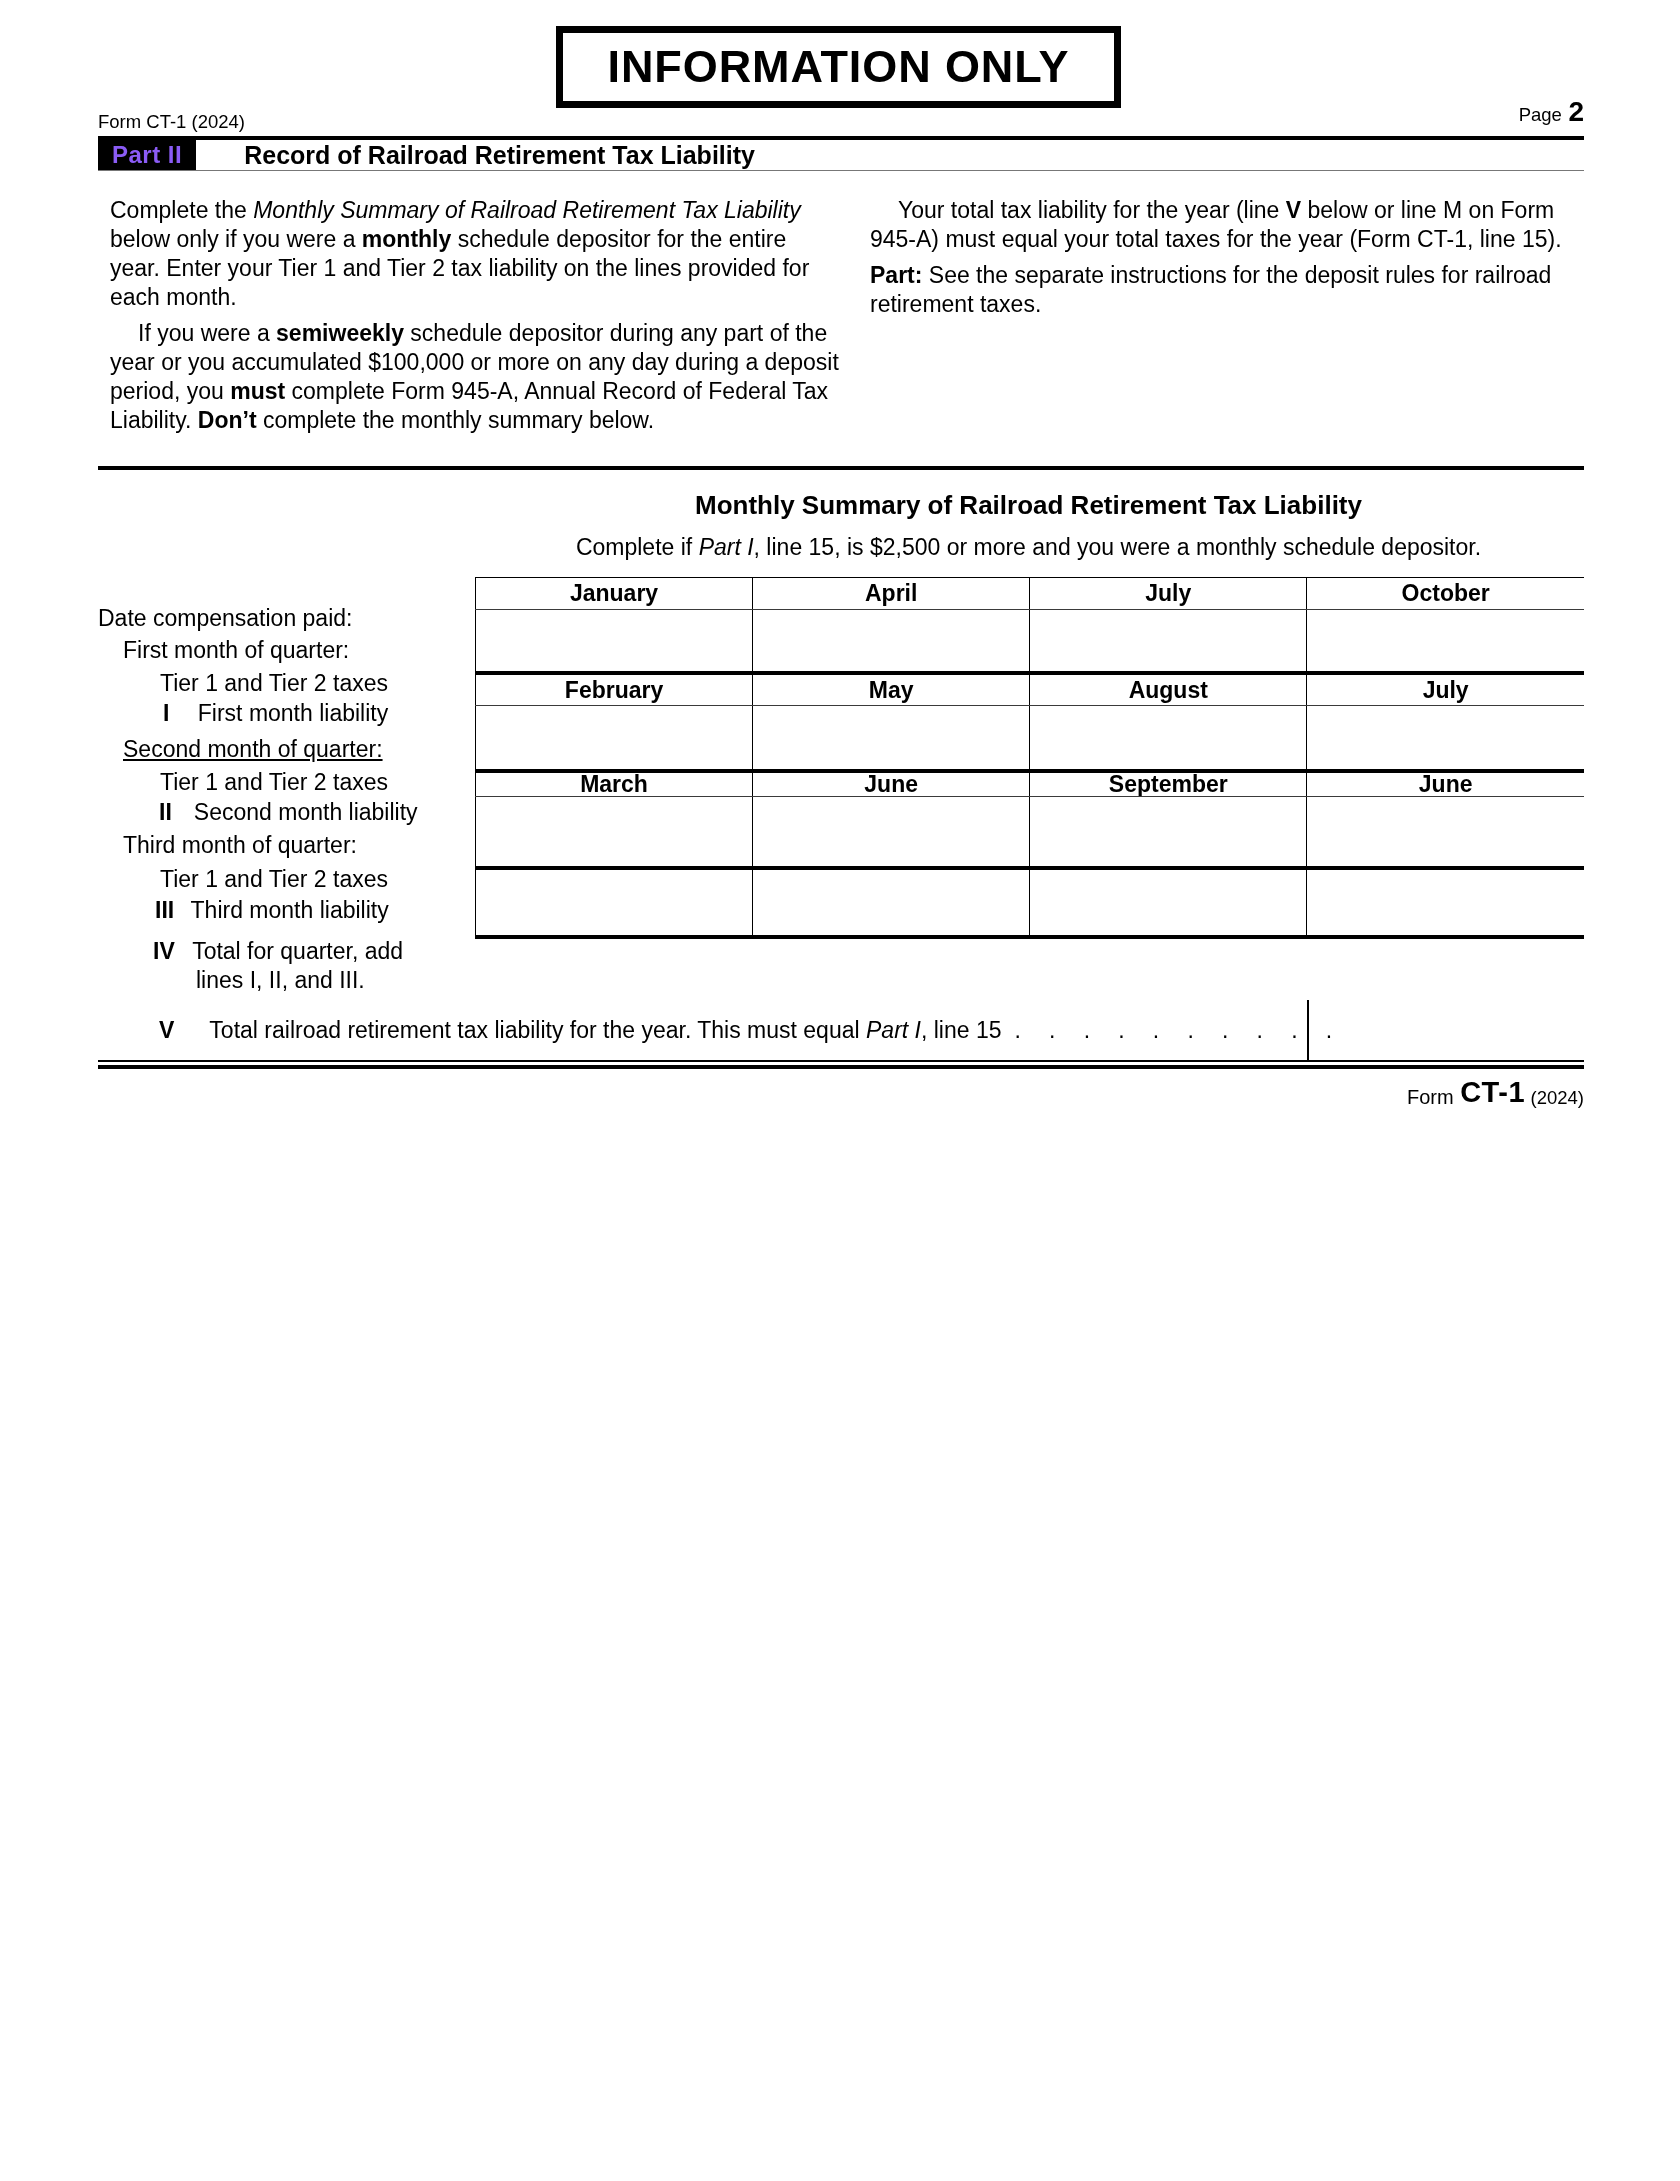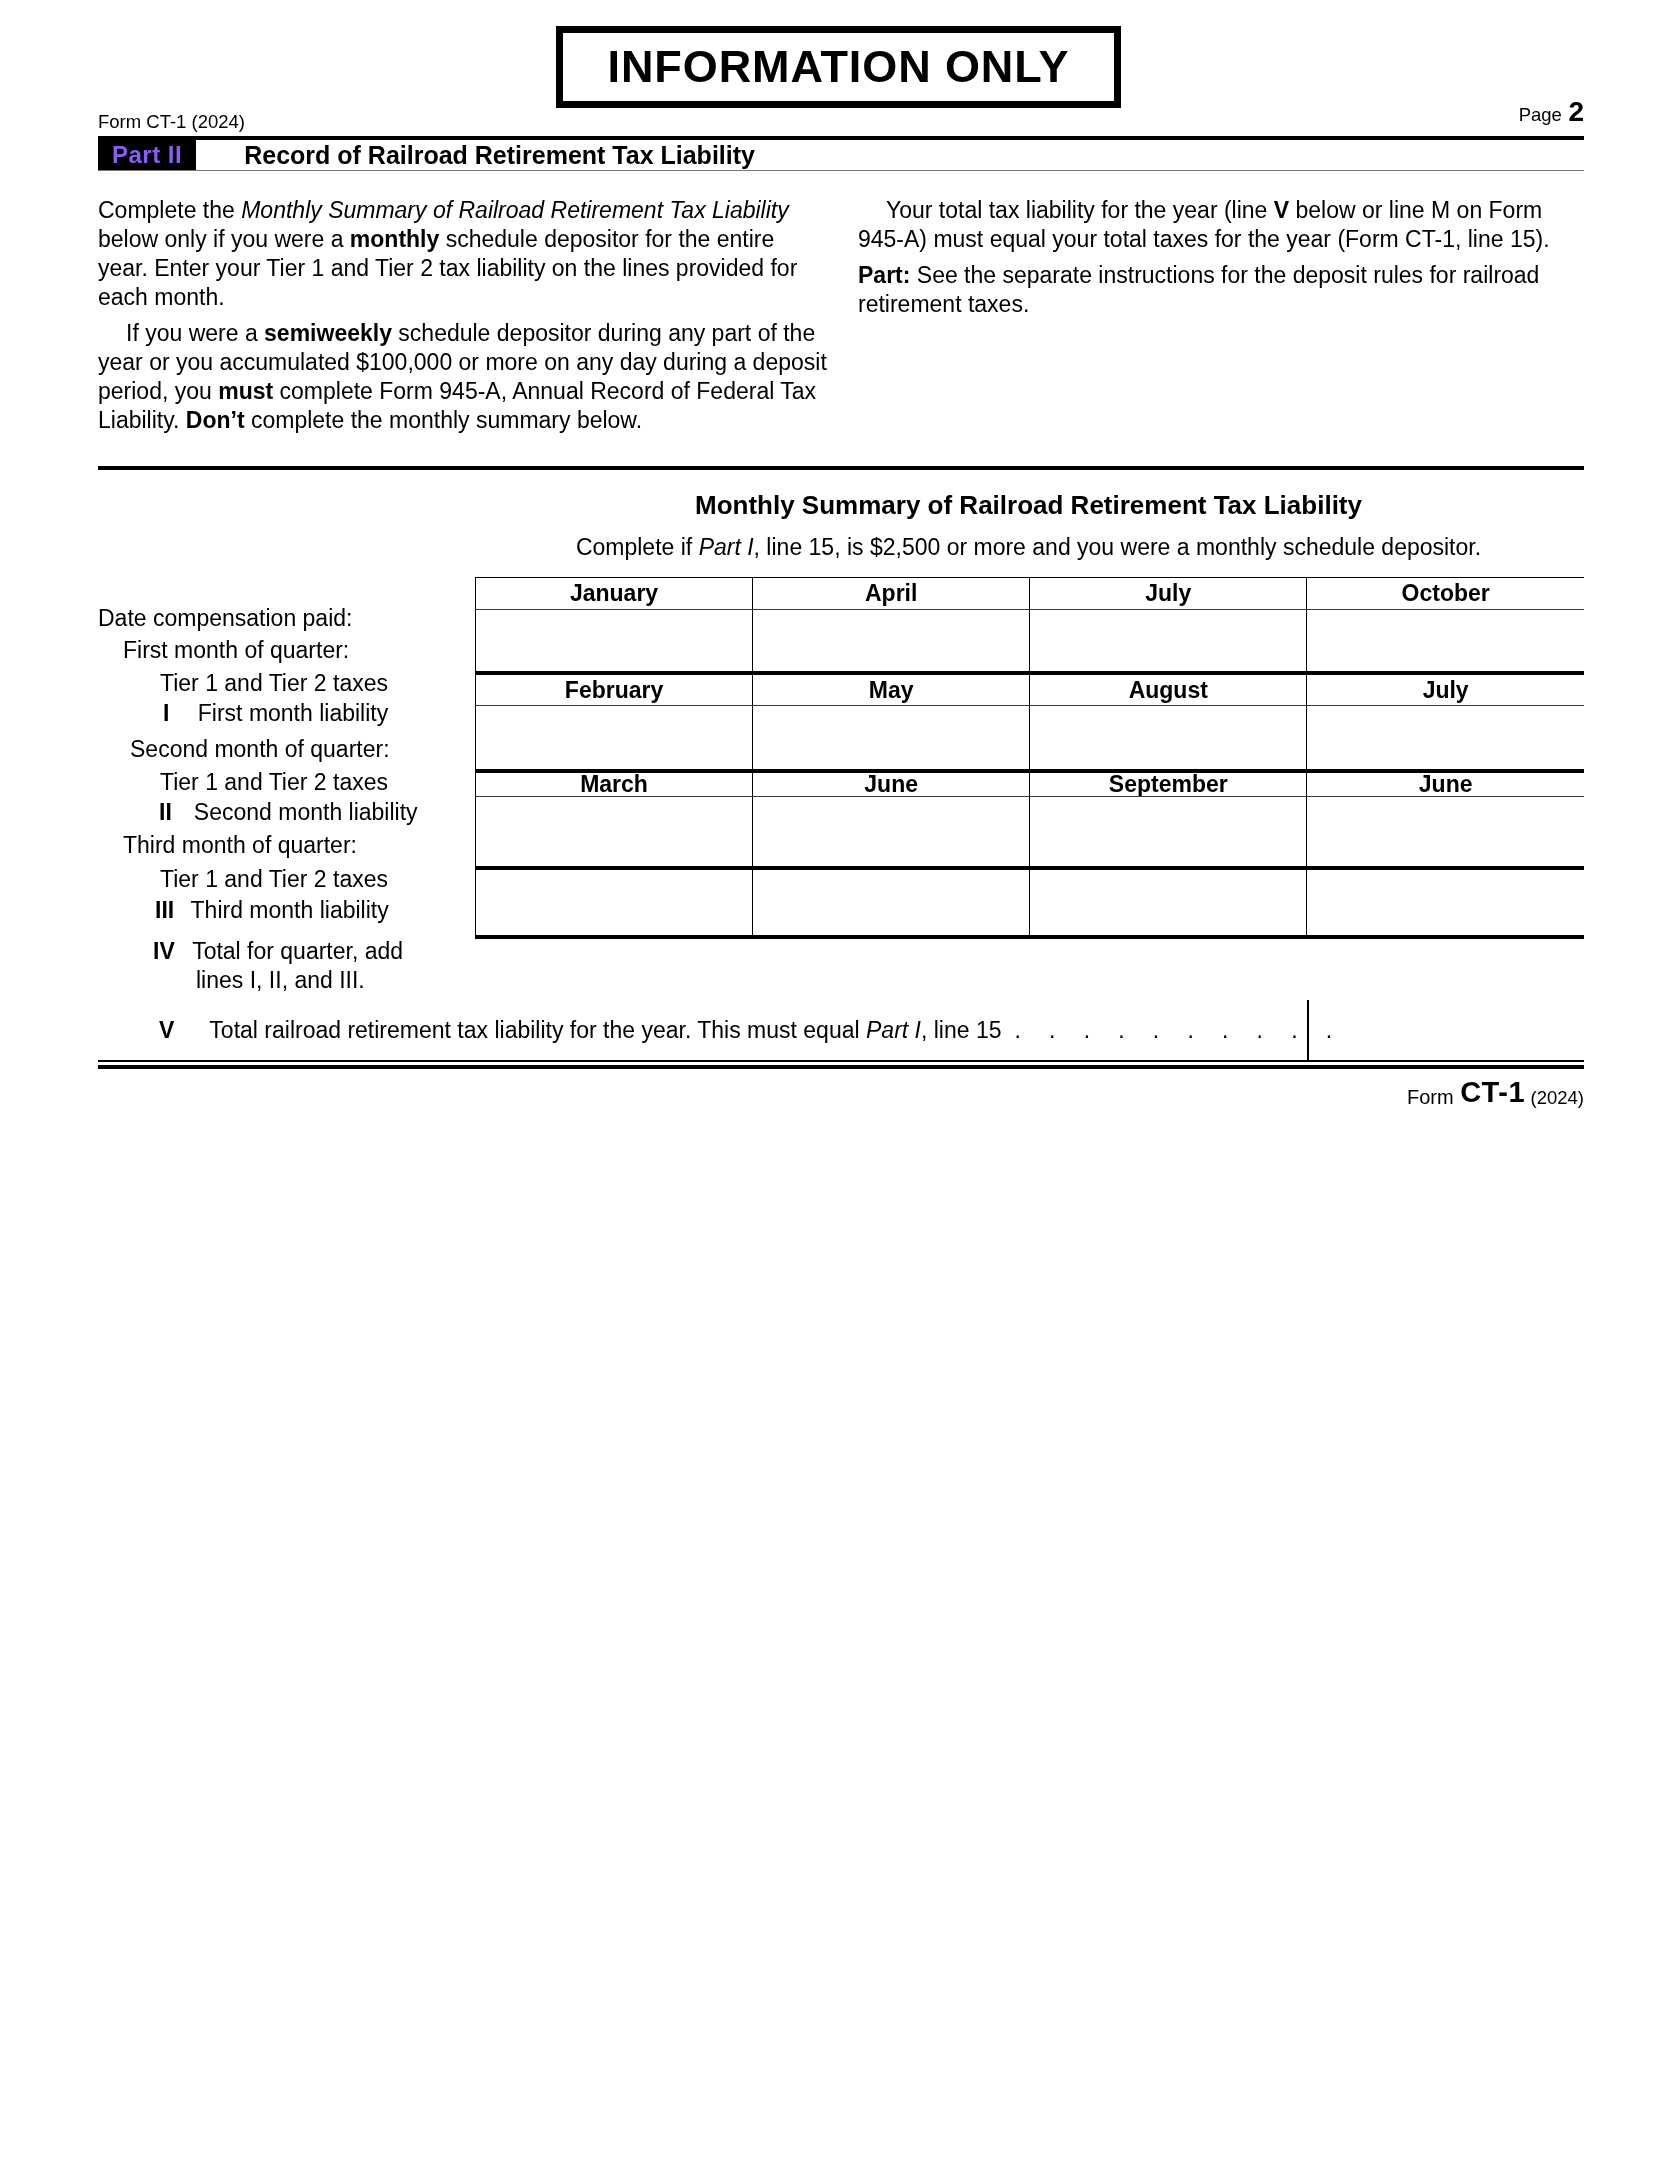--- a/index.html
+++ b/index.html
@@ -27,21 +27,21 @@
     display:flex;align-items:stretch;height:30px;box-sizing:content-box;
   }
   .part-label{
     background:#000;color:#8b5cf6;font-weight:bold;font-size:24px;
     display:flex;align-items:center;padding:0 14px;letter-spacing:0.5px;
   }
   .part-title{
     font-weight:bold;font-size:25px;display:flex;align-items:center;margin-left:48px;
   }
   
-  .col{position:absolute;top:196px;font-size:23px;line-height:29px;text-align:left;}
+  .col{position:absolute;top:196px;font-size:23px;line-height:29px;text-align:left;margin-left:12px;}
   .col-left{left:98px;width:731px;}
   .col-right{left:858px;width:718px;}
   .col p{margin:0 0 7.4px 0;}
   .col p.indent{text-indent:28px;}
   .rt-b{font-weight:bold;}
   .rt-i{font-style:italic;}
   
   .sep{position:absolute;left:98px;right:97px;top:466px;height:3.7px;background:#000;}
   
   .sum-title{position:absolute;left:474px;top:490px;width:1109px;text-align:center;font-weight:bold;font-size:26px;}
@@ -124,21 +124,21 @@
 
   <div class="sum">
 
     <div class="side-label" style="left:0;top:27px;">Date compensation paid:</div>
     <div class="side-label" style="left:25px;top:59px;">First month of quarter:</div>
     <div class="side-label" style="left:62px;top:92px;">Tier 1 and Tier 2 taxes</div>
     <div class="side-label" style="left:65px;top:122px;">
       <span class="num-b">I</span>
       <span style="margin-left:22px;">First month liability</span>
     </div>
-    <div class="side-label" style="left:32px;top:158px;">Second month of quarter:</div>
+    <div class="side-label" style="left:25px;top:158px;text-decoration:underline;">Second month of quarter:</div>
     <div class="side-label" style="left:62px;top:191px;">Tier 1 and Tier 2 taxes</div>
     <div class="side-label" style="left:61px;top:221px;">
       <span class="num-b">II</span>
       <span style="margin-left:15.7px;">Second month liability</span>
     </div>
     <div class="side-label" style="left:25px;top:254px;">Third month of quarter:</div>
     <div class="side-label" style="left:62px;top:288px;">Tier 1 and Tier 2 taxes</div>
     <div class="side-label" style="left:57px;top:319px;">
       <span class="num-b">III</span>
       <span style="margin-left:10px;">Third month liability</span>

